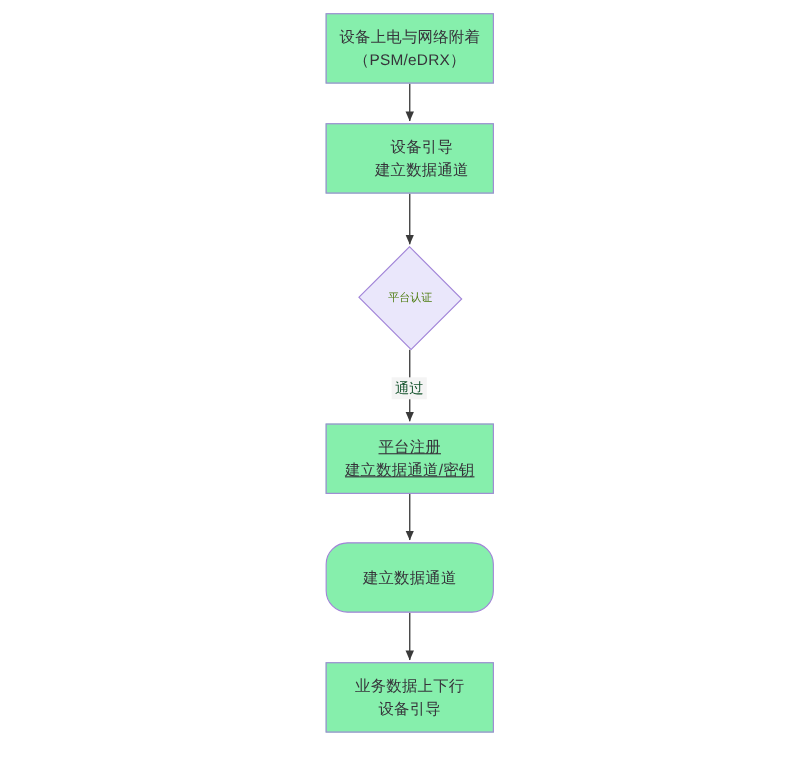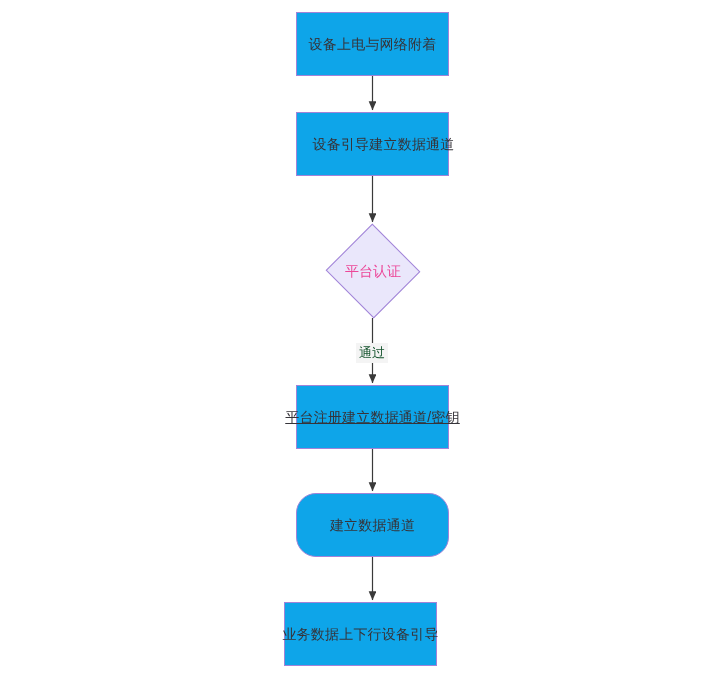--- a/index.html
+++ b/index.html
@@ -17,23 +17,24 @@
   #canvas {
     position: absolute;
     left: 0;
     top: 0;
     width: 726px;
     height: 700px;
   }
   .node {
     position: absolute;
     box-sizing: border-box;
-    background: #0ea5e9;
+    background: #86efac;
     border: 1px solid #A183D8;
     display: flex;
+    flex-direction: column;
     align-items: center;
     justify-content: center;
     color: #36343a;
     font-size: 14px;
     line-height: 21px;
     letter-spacing: 0.2px;
     text-align: center;
     white-space: nowrap;
   }
   .node .line2 {
@@ -54,22 +55,22 @@
     margin-left: -34px;
     margin-top: -33px;
     background: #EAE7FB;
     border: 1px solid #A183D8;
     transform: rotate(45deg);
     box-sizing: border-box;
   }
   .diamond-label {
     position: relative;
     z-index: 2;
-    color: #ec4899;
-    font-size: 14px;
+    color: #4d7c0f;
+    font-size: 10px;
     line-height: 21px;
     text-align: center;
     white-space: nowrap;
   }
   .edge-label {
     position: absolute;
     background: #f4f4f4;
     color: #14532d;
     font-size: 13px;
     line-height: 18px;
@@ -99,20 +100,21 @@
     </defs>
     <line x1="372.5" y1="76" x2="372.5" y2="110" stroke="#3a3a3a" stroke-width="1.2" marker-end="url(#arrowhead)"></line>
     <line x1="372.5" y1="176" x2="372.5" y2="222" stroke="#3a3a3a" stroke-width="1.2" marker-end="url(#arrowhead)"></line>
     <line x1="372.5" y1="318" x2="372.5" y2="383" stroke="#3a3a3a" stroke-width="1.2" marker-end="url(#arrowhead)"></line>
     <line x1="372.5" y1="449" x2="372.5" y2="491" stroke="#3a3a3a" stroke-width="1.2" marker-end="url(#arrowhead)"></line>
     <line x1="372.5" y1="557" x2="372.5" y2="600" stroke="#3a3a3a" stroke-width="1.2" marker-end="url(#arrowhead)"></line>
   </svg>
 
   <div class="node" style="left:296px; top:12px; width:153px; height:64px;">
     <span class="line1">设备上电与网络附着</span>
+    <span class="line2">（PSM/eDRX）</span>
   </div>
 
   <div class="node" style="left:296px; top:112px; width:153px; height:64px;padding-left:22px;">
     <span class="line1">设备引导</span>
     <span class="line2">建立数据通道</span>
   </div>
 
   <div class="diamond-wrap" style="left:325px; top:224px; width:96px; height:94px;">
     <div class="diamond-shape"></div>
     <span class="diamond-label">平台认证</span>
@@ -122,18 +124,18 @@
 
   <div class="node" style="left:296px; top:385px; width:153px; height:64px;text-decoration:underline;">
     <span class="line1">平台注册</span>
     <span class="line2">建立数据通道/密钥</span>
   </div>
 
   <div class="node" style="left:296px; top:493px; width:153px; height:64px;border-radius:20px;">
     <span class="line1">建立数据通道</span>
   </div>
 
-  <div class="node" style="left:284px; top:602px; width:153px; height:64px;">
+  <div class="node" style="left:296px; top:602px; width:153px; height:64px;">
     <span class="line1">业务数据上下行</span>
     <span class="line2">设备引导</span>
   </div>
 
 </div>
 
 </body></html>

